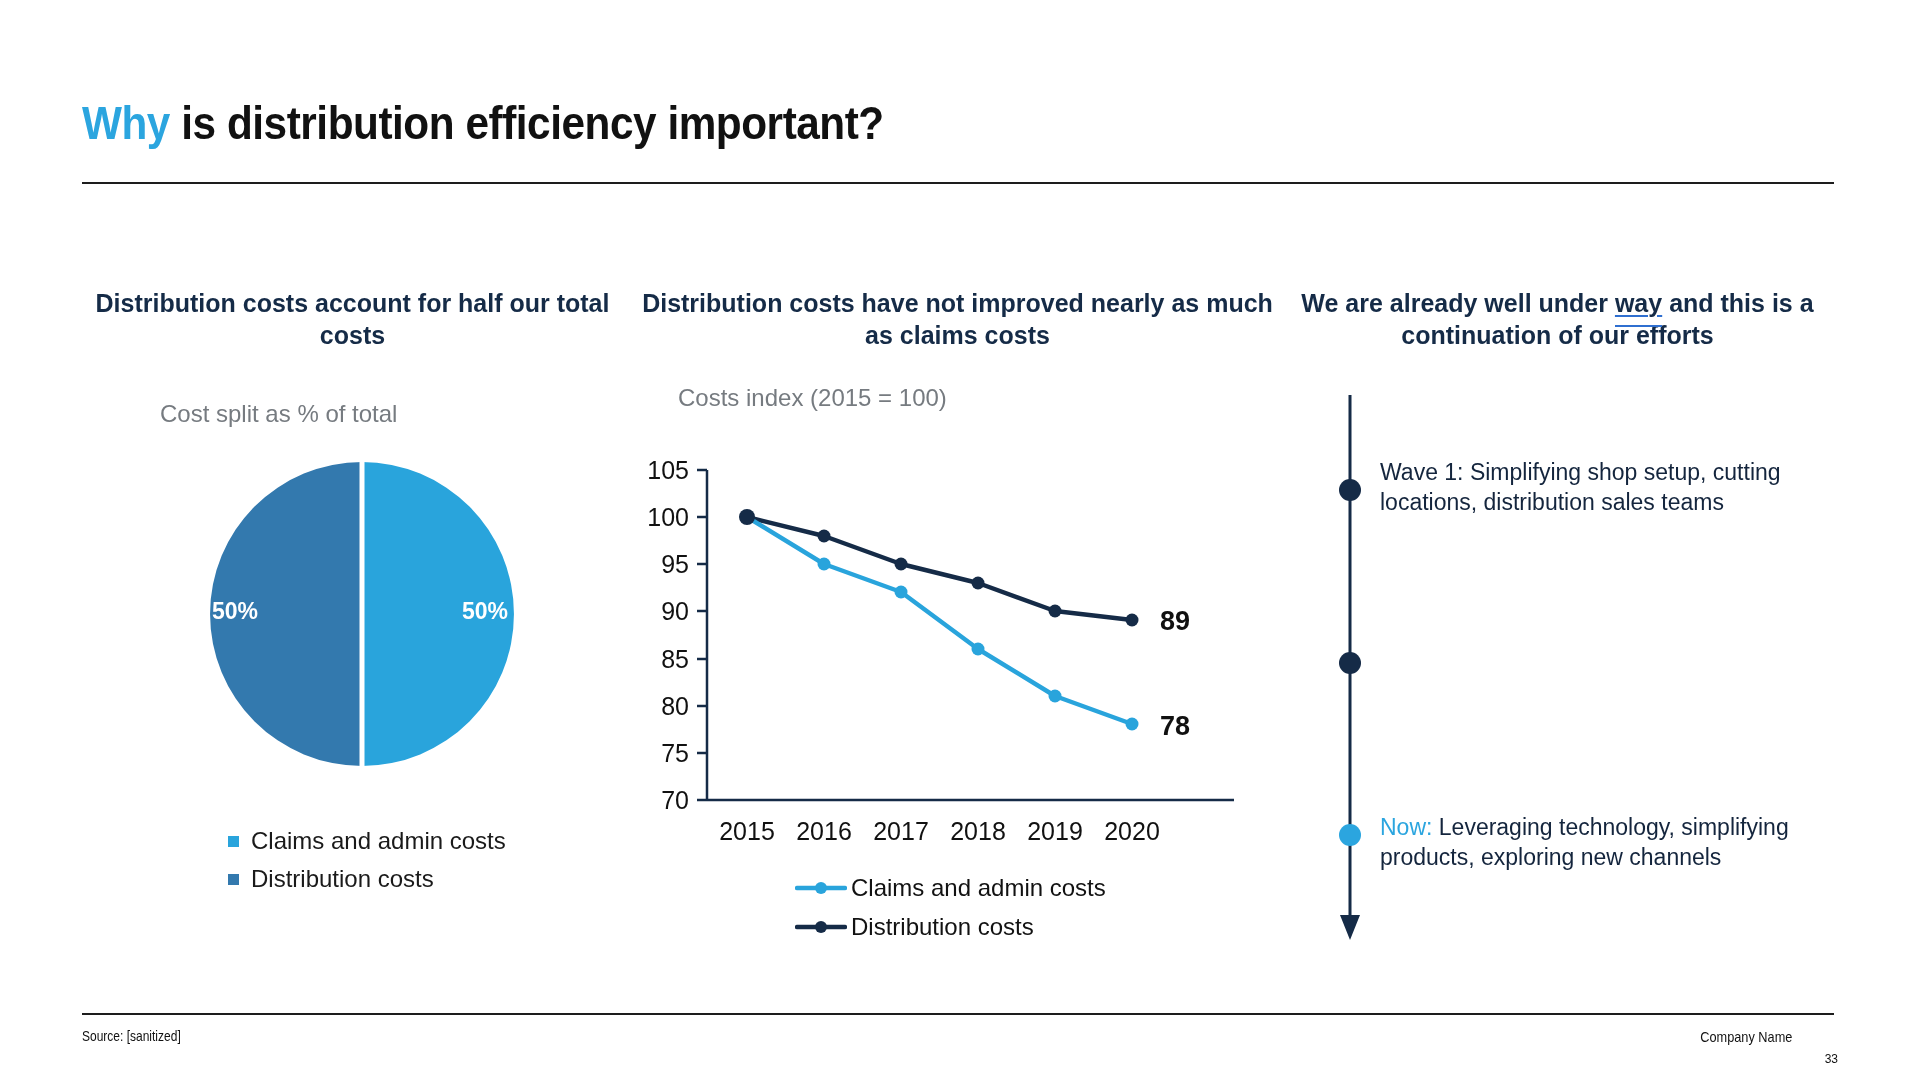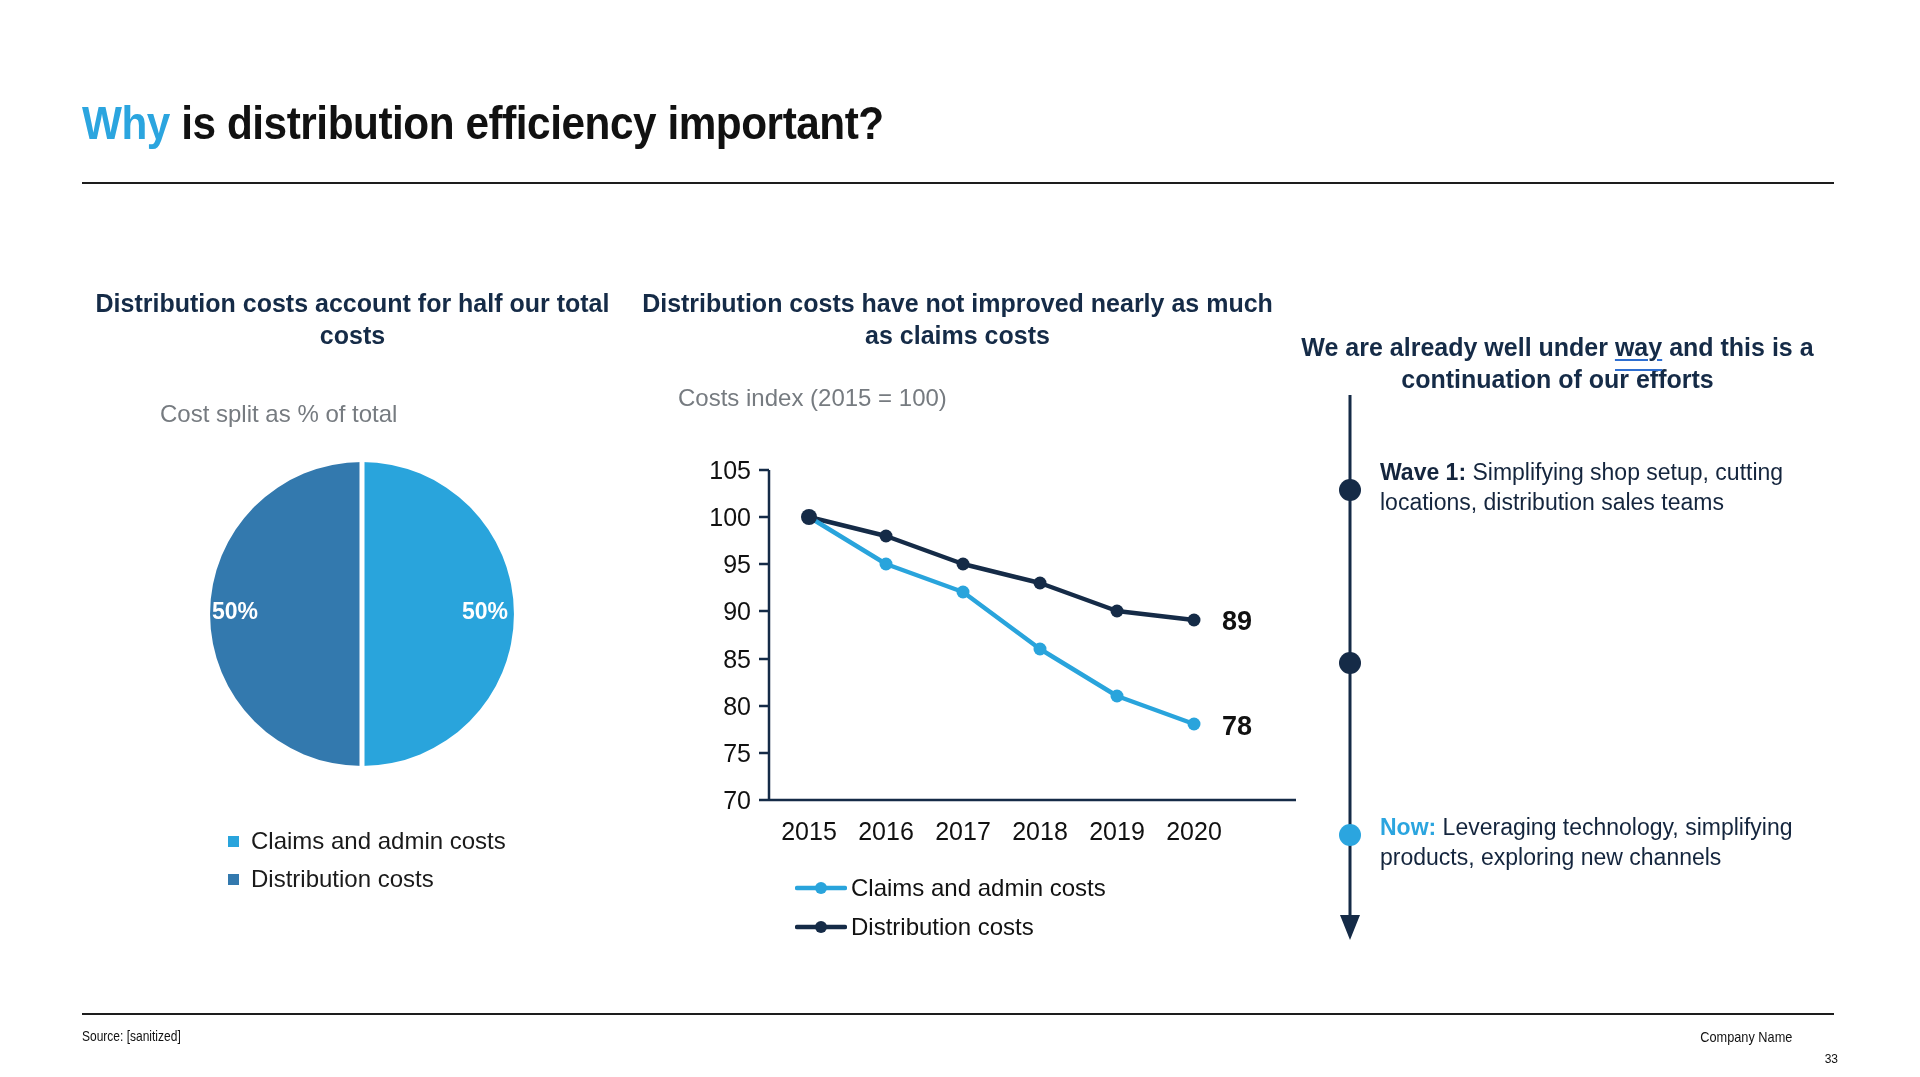--- a/index.html
+++ b/index.html
@@ -44,21 +44,21 @@
   .col-header {
     position: absolute;
     font-size: 25px;
     font-weight: bold;
     color: #152B47;
     text-align: center;
     line-height: 1.28;
   }
   #col-header-1 { left: 85px;  top: 287px; width: 535px; }
   #col-header-2 { left: 640px; top: 287px; width: 635px; }
-  #col-header-3 { left: 1255px;top: 287px; width: 605px; margin-top: 44px; }
+  #col-header-3 { left: 1255px;top: 287px; width: 605px; }
 
   .squiggle {
     text-decoration: underline;
     text-decoration-color: #2f6fd0;
     text-decoration-thickness: 2px;
     text-underline-offset: 3px;
     position: relative;
   }
   .squiggle::after {
     content: "";
@@ -114,21 +114,21 @@
     flex: 0 0 auto;
   }
   .pie-legend-text {
     font-size: 24px;
     color: #1a1a1a;
   }
 
   
   #line-chart {
     position: absolute;
-    left: 701px;
+    left: 639px;
     top: 452px;
     width: 610px;
     height: 400px;
   }
   #line-svg { display: block; }
 
   
   #line-legend {
     position: absolute;
     left: 795px;
@@ -160,21 +160,21 @@
   }
   #timeline-axis { position: absolute; left: 0; top: 0; }
   .timeline-item {
     position: absolute;
     left: 48px;
     width: 470px;
     font-size: 23px;
     line-height: 1.32;
     color: #14253d;
   }
-  .timeline-item .tl-lead { font-weight: bold; }
+  .timeline-item .tl-lead { font-weight: normal; }
   .timeline-item.now .tl-lead { color: #2BA5DF; }
   #timeline-item-0 { top: 62px; }
   #timeline-item-1 { top: 235px; }
   #timeline-item-2 { top: 417px; }
 
   
   #footer-rule {
     position: absolute;
     left: 82px;
     top: 1013px;

